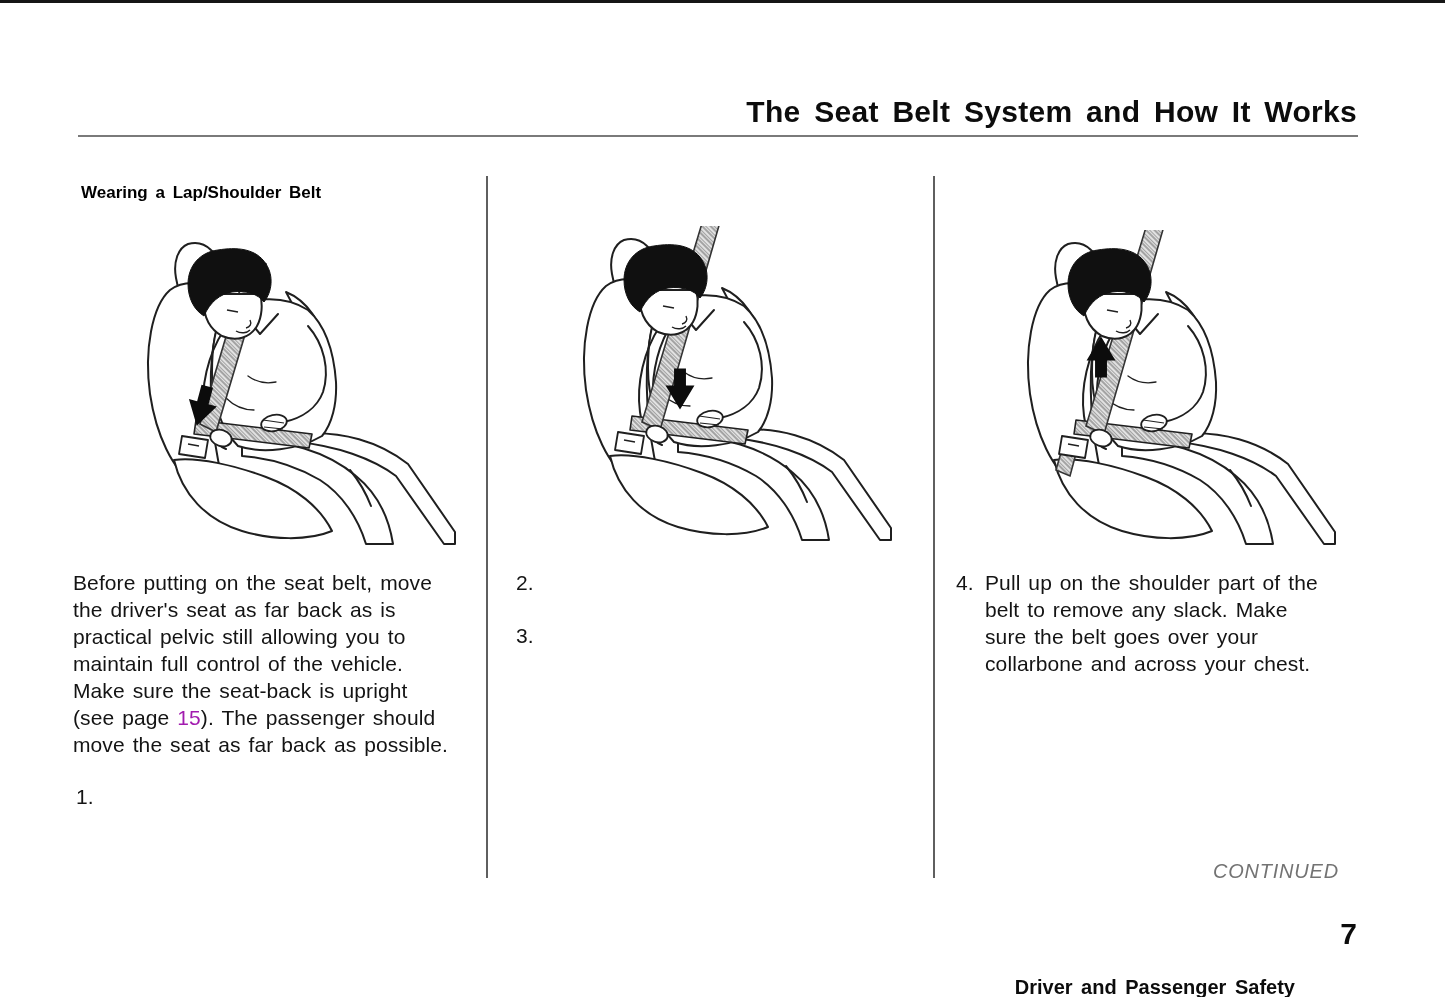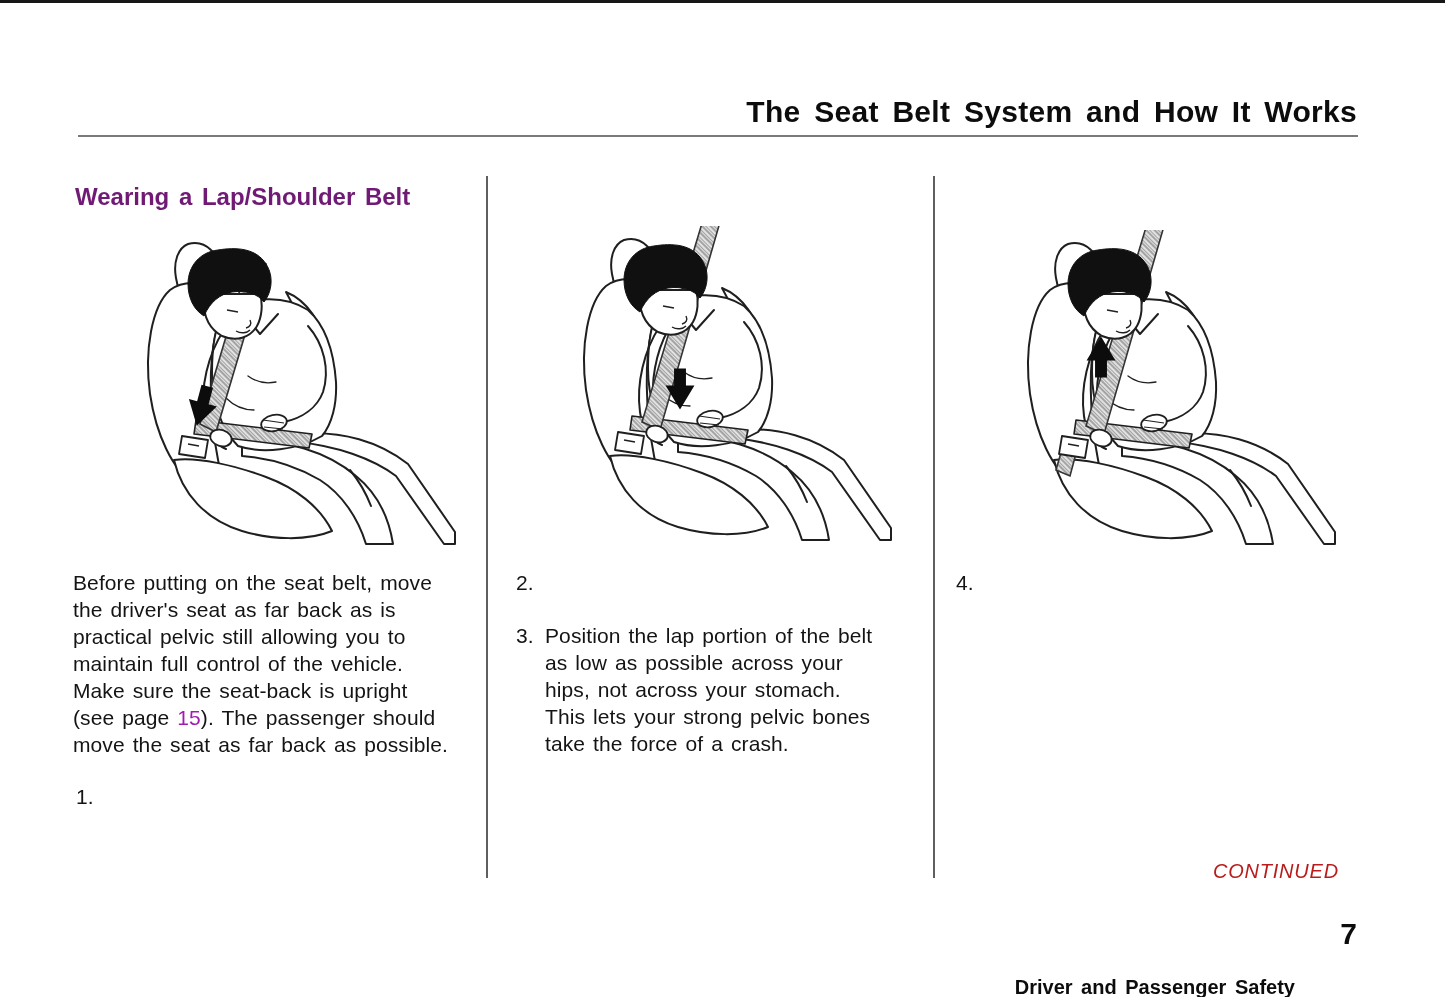--- a/index.html
+++ b/index.html
@@ -8,22 +8,22 @@
     position:relative; width:1445px; height:997px; background:#ffffff;
     font-family:"Liberation Sans", sans-serif; color:#141414; overflow:hidden;
   }
   .top-edge { position:absolute; top:0; left:0; width:100%; height:3px; background:#161616; }
   .title {
     position:absolute; top:95px; right:88px; font-weight:700; font-size:30px;
     letter-spacing:0.3px; word-spacing:5px; color:#0c0c0c; white-space:nowrap;
   }
   .title-rule { position:absolute; top:135px; left:78px; width:1280px; height:2px; background:#7a7a7a; }
   .section-heading {
-    position:absolute; top:183px; left:75px; font-weight:700; font-size:24px;
-    word-spacing:3px; color:#701a75; white-space:nowrap;
+    position:absolute; top:183px; left:81px; font-weight:700; font-size:17px;
+    word-spacing:3px; color:#000000; white-space:nowrap;
   }
   .vrule { position:absolute; top:176px; width:2px; height:702px; background:#5f5f5f; }
   .vrule.one { left:486px; } .vrule.two { left:933px; }
   figure { position:absolute; margin:0; }
   figure svg { display:block; width:100%; height:100%; }
   .fig1 { left:126px; top:230px; width:330px; height:315px; }
   .fig2 { left:562px; top:226px; width:330px; height:315px; }
   .fig3 { left:1006px; top:230px; width:330px; height:315px; }
   .body-text {
     font-size:21px; line-height:27px; letter-spacing:0.1px; word-spacing:2px;
@@ -33,21 +33,21 @@
   .page-link { color:#a21caf; text-decoration:none; cursor:pointer; }
   .step { position:absolute; display:flex; }
   .step .num { flex:0 0 29px; font-size:21px; line-height:27px; }
   .step .text { white-space:pre-line; }
   .step1 { left:76px;  top:783px; width:404px; }
   .step2 { left:516px; top:569px; width:414px; }
   .step3 { left:516px; top:622px; width:414px; }
   .step4 { left:956px; top:569px; width:404px; }
   .continued {
     position:absolute; top:860px; right:106px; font-style:italic; font-size:20px;
-    letter-spacing:0.8px; color:#b91c1c; white-space:nowrap;
+    letter-spacing:0.8px; color:#737373; white-space:nowrap;
   }
   .footer-label {
     position:absolute; top:976px; right:150px; font-weight:700; font-size:20px;
     word-spacing:3px; color:#0c0c0c; white-space:nowrap;
   }
   .page-number {
     position:absolute; top:917px; right:88px; font-weight:700; font-size:30px; color:#0c0c0c;
   }
 </style>
 </head>
@@ -145,29 +145,28 @@
   <div class="step step1 body-text">
     <span class="num">1.</span>
   </div>
 
   <div class="step step2 body-text">
     <span class="num">2.</span>
   </div>
 
   <div class="step step3 body-text">
     <span class="num">3.</span>
-    <span class="text">Position the lap portion of the belt
-as low as possible across your
-hips, not across your stomach.
-This lets your strong pelvic bones
-take the force of a crash.</span>
   </div>
 
   <div class="step step4 body-text">
     <span class="num">4.</span>
+    <span class="text">Pull up on the shoulder part of the
+belt to remove any slack. Make
+sure the belt goes over your
+collarbone and across your chest.</span>
   </div>
 
   <div class="continued">CONTINUED</div>
 
   <div class="footer-label">Driver and Passenger Safety</div>
   <div class="page-number">7</div>
 
 </div>
 
 </body></html>

